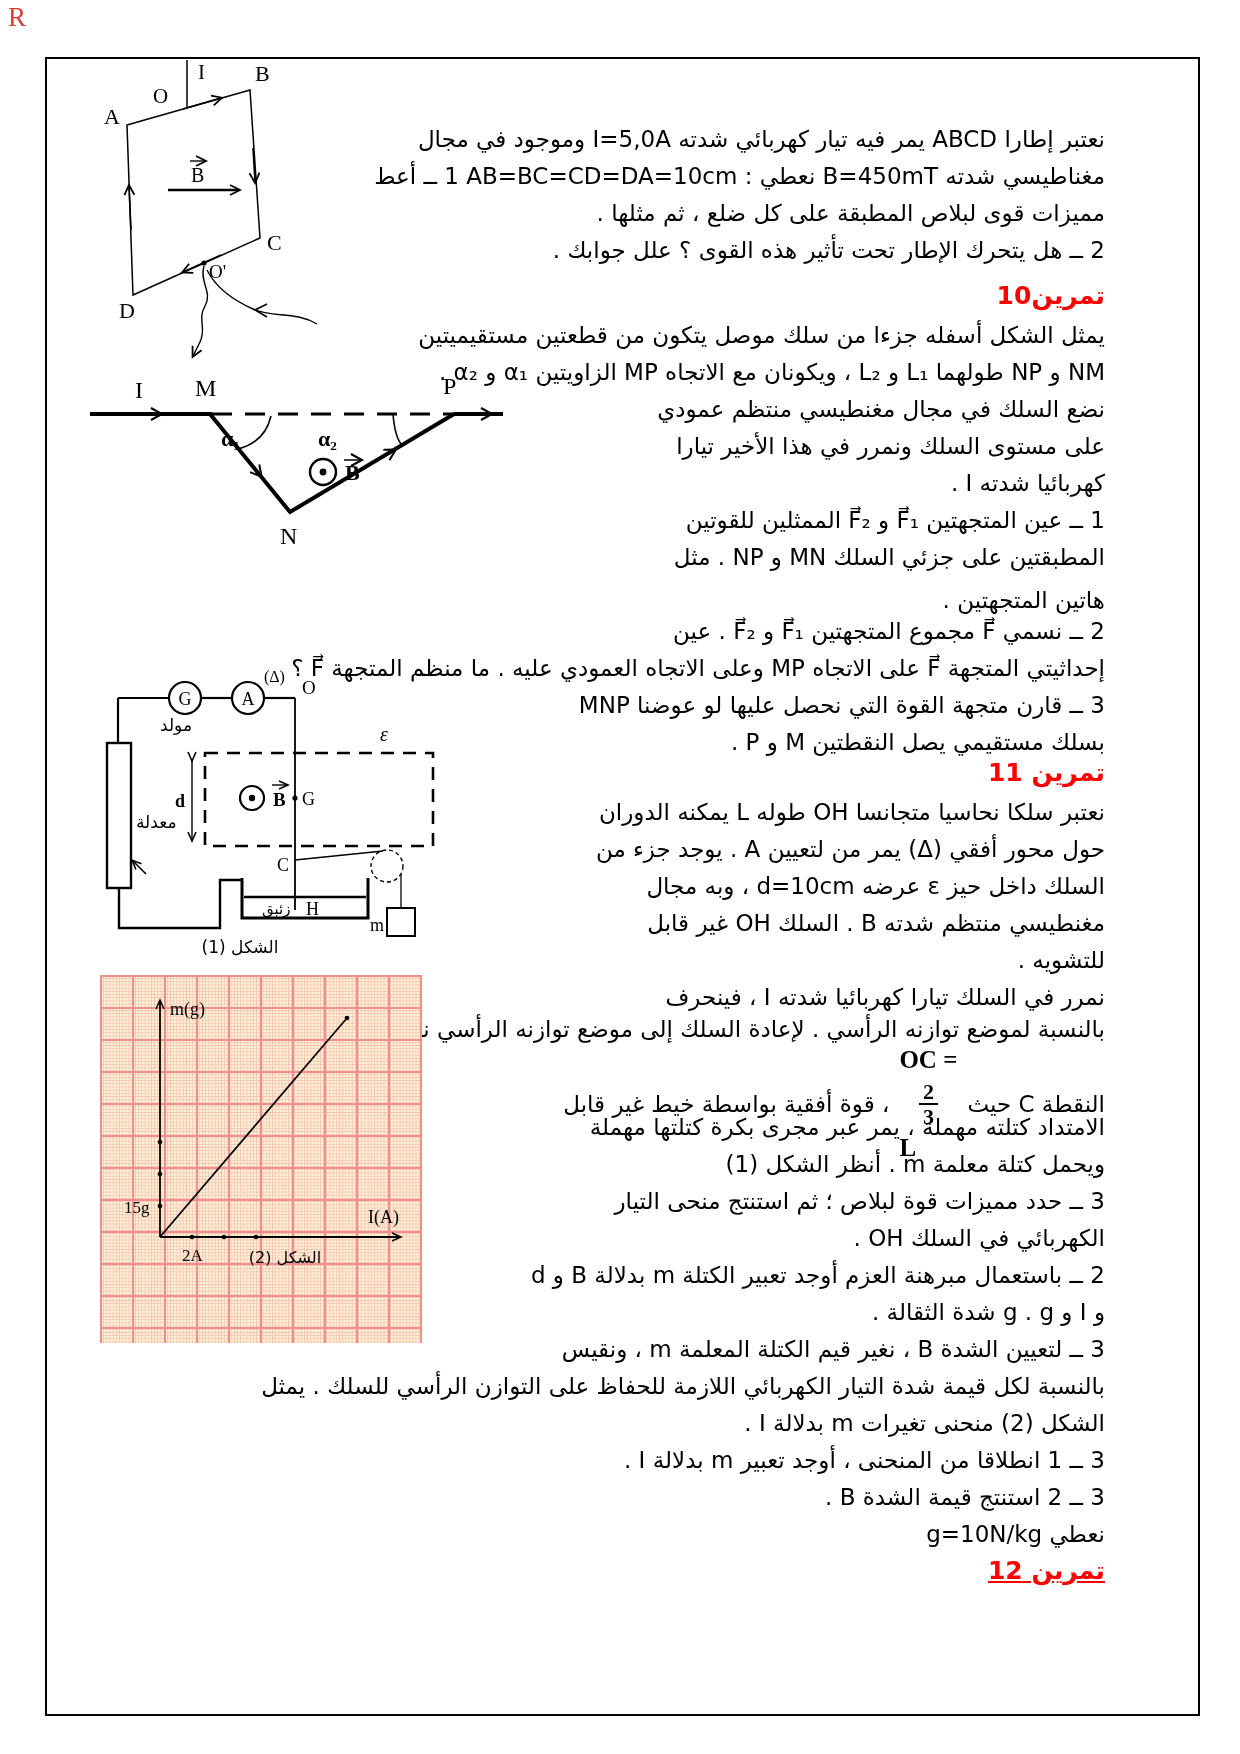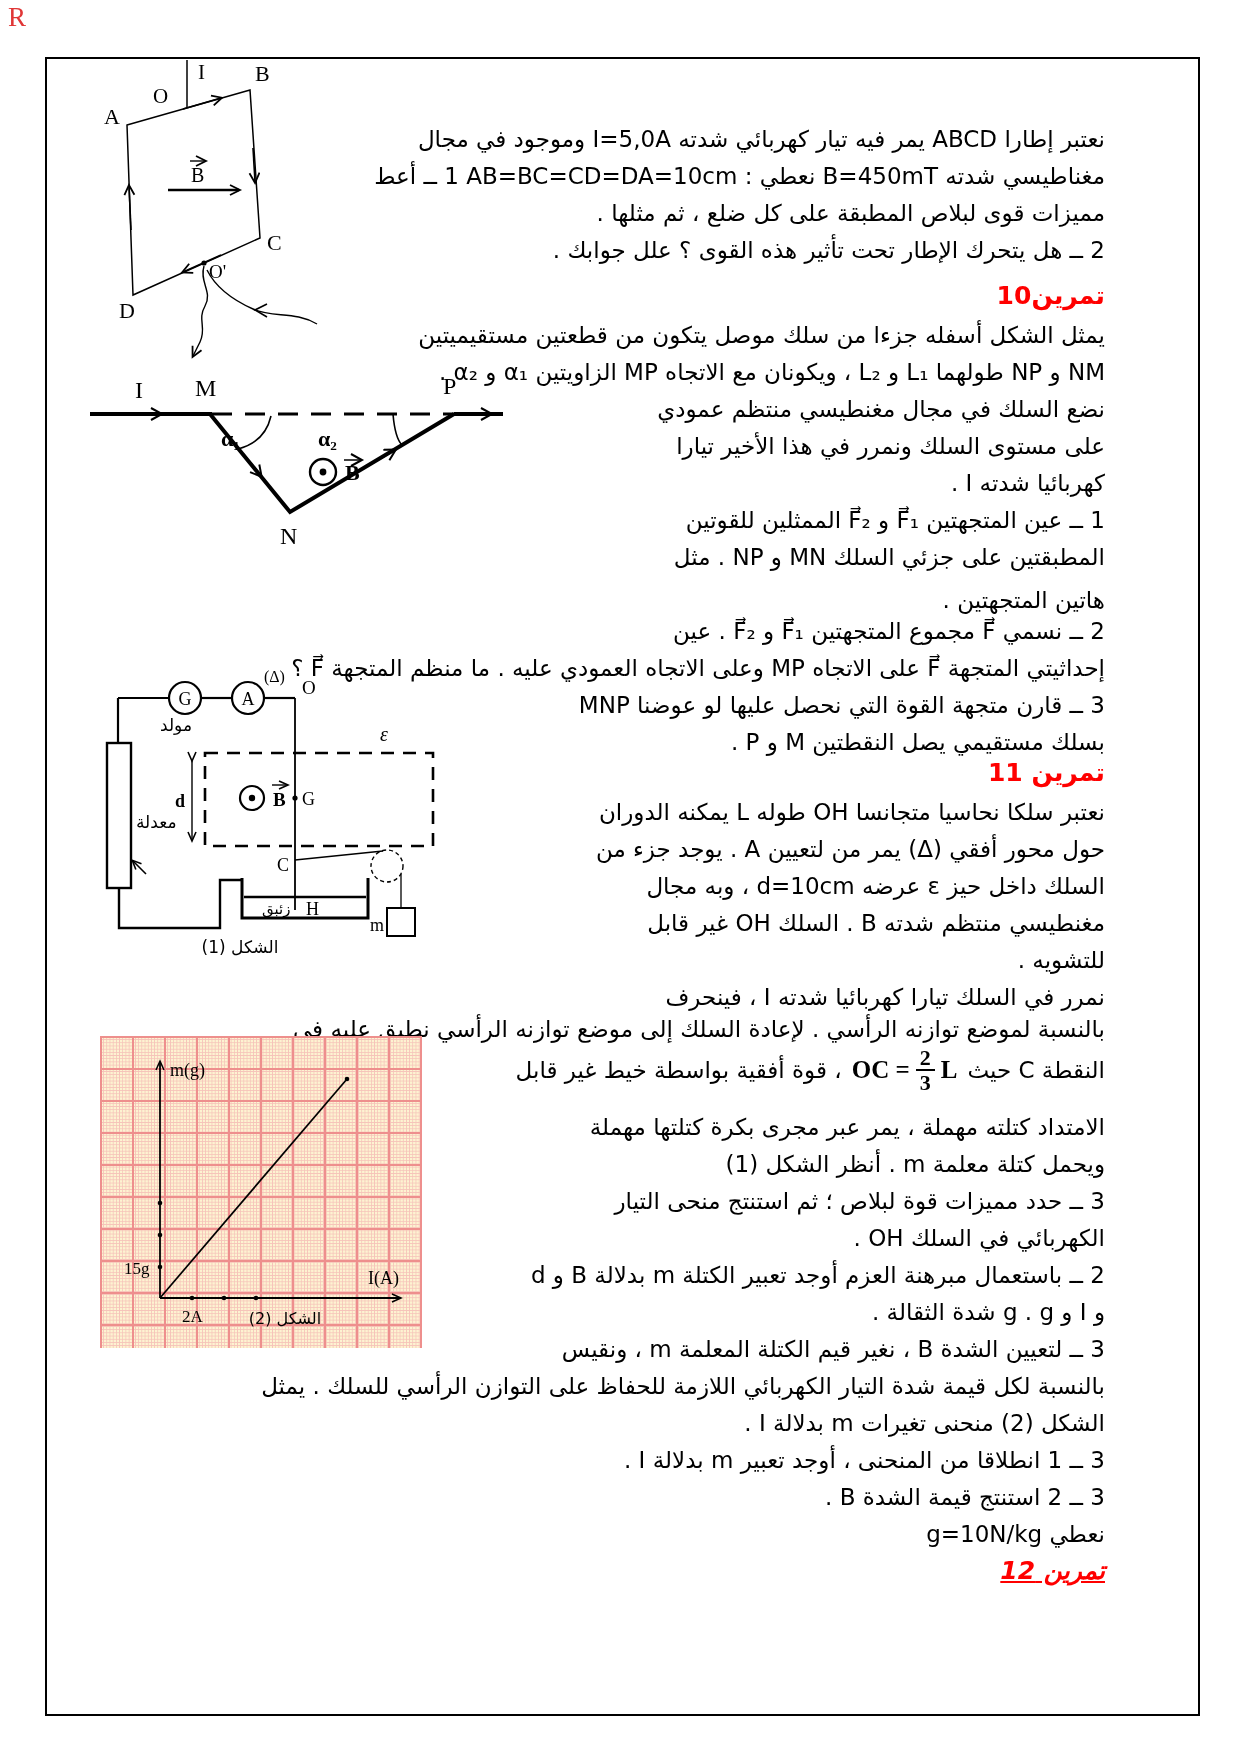--- a/index.html
+++ b/index.html
@@ -8,29 +8,29 @@
     font-family:"DejaVu Sans",sans-serif;color:#000;overflow:hidden;
   }
   .corner-r{position:absolute;left:8px;top:2px;color:#e03636;
     font-family:"Liberation Serif",serif;font-size:27px;}
   .pageborder{position:absolute;left:45px;top:57px;width:1151px;height:1655px;
     border:2px solid #000;}
   .ln{position:absolute;right:135px;white-space:nowrap;direction:rtl;
     font-size:23px;line-height:30px;color:#000;}
   .hdg{position:absolute;right:135px;white-space:nowrap;direction:rtl;
     color:#ff0000;font-weight:bold;font-size:25px;}
-  .hdg.u{text-decoration:underline;font-style:italic;}
+  .hdg.u{text-decoration:underline;}
   .formula-line{position:absolute;right:135px;direction:rtl;display:flex;
     align-items:center;gap:10px;font-size:23px;white-space:nowrap;}
-  .formula{display:inline-flex;direction:ltr;align-items:center;gap:6px;
-    font-family:"Liberation Serif",serif;font-weight:bold;font-size:25px;}
+  .formula{display:inline-flex;direction:ltr;gap:6px;
+    font-family:"Liberation Serif",serif;font-weight:bold;font-size:25px;flex-direction:column;}
   .frac{display:inline-flex;flex-direction:column;align-items:center;
     line-height:1.05;font-size:22px;}
   .frac .den{border-top:2px solid #000;padding:0 4px;}
-  .graphpaper{position:absolute;left:100px;top:1036px;width:322px;height:312px;
+  .graphpaper{position:absolute;left:100px;top:975px;width:322px;height:368px;
     background-color:#fdf3d1;
     background-image:
       linear-gradient(#ee8f8d 2px, transparent 2px),
       linear-gradient(90deg,#ee8f8d 2px, transparent 2px),
       linear-gradient(#f6c3b9 1px, transparent 1px),
       linear-gradient(90deg,#f6c3b9 1px, transparent 1px);
     background-size:32px 32px,32px 32px,3.2px 3.2px,3.2px 3.2px;text-align:center;}
   .graphpaper svg{position:absolute;left:0;top:0;}
   svg text{user-select:none;}
   .serif-t{font-family:"Liberation Serif",serif;}

